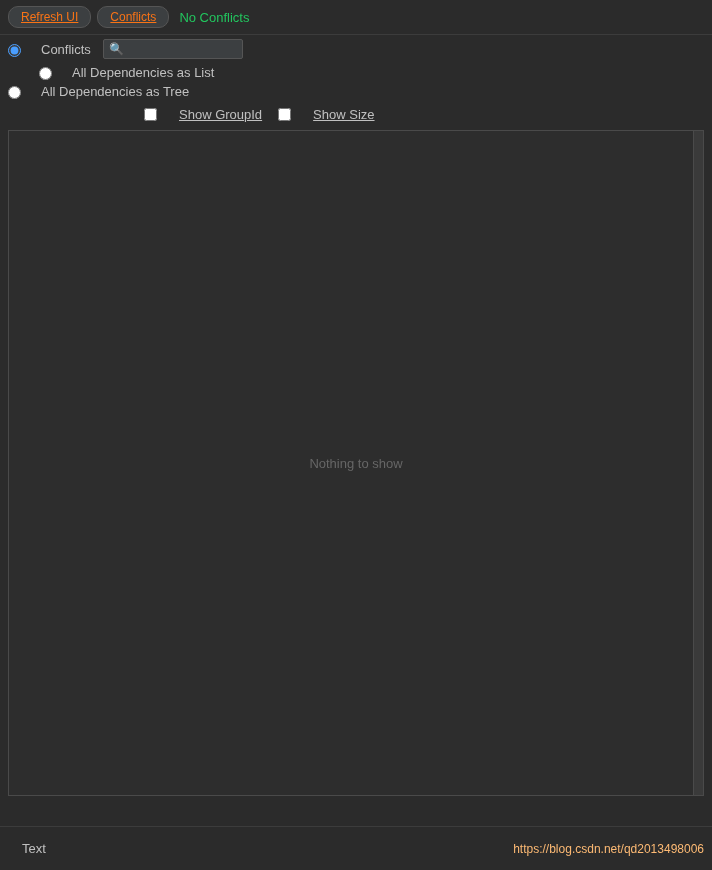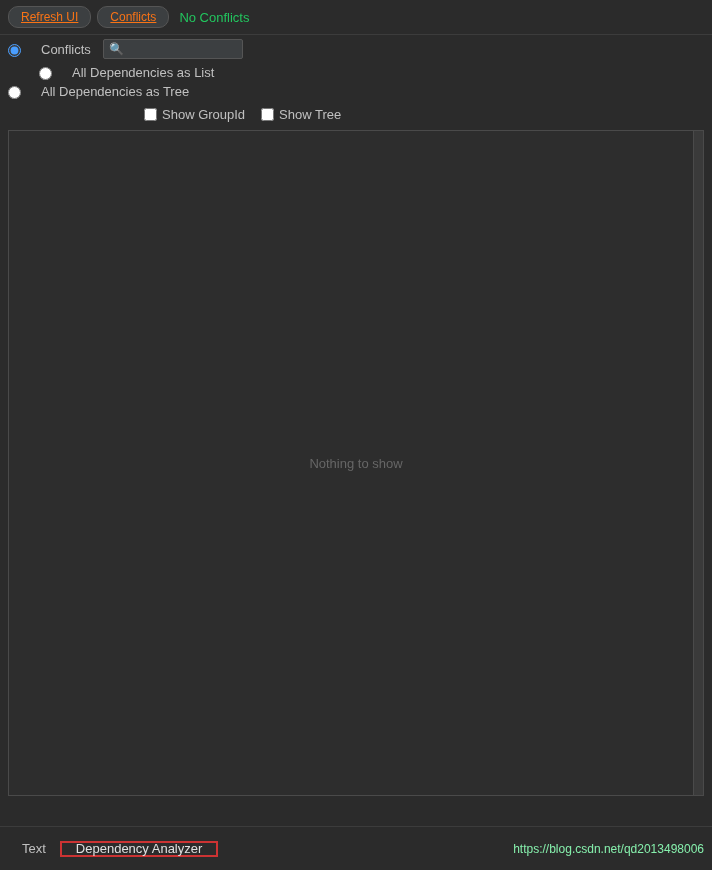--- a/index.html
+++ b/index.html
@@ -91,22 +91,23 @@
       display: flex;
       align-items: center;
       padding: 4px 8px 6px 8px;
       gap: 16px;
       background-color: #2b2b2b;
     }
 
     .checkbox-item {
       display: flex;
       align-items: center;
-      gap: 5px;
-      cursor: pointer;
+      gap: 22px;
+      cursor: pointer;
+      text-decoration: underline;
     }
 
     .checkbox-item input[type="checkbox"] {
       accent-color: #4a9eff;
       cursor: pointer;
     }
 
     .checkbox-label {
       color: #c0c0c0;
       font-size: 13px;
@@ -164,21 +165,21 @@
 
     .bottom-tab.active {
       border: 2px solid #cc3333;
       color: #e0e0e0;
       margin: 4px 0;
     }
 
     .bottom-url {
       margin-left: auto;
       font-size: 12px;
-      color: #86efac;
+      color: #fdba74;
     }
 
     .radio-and-search {
       display: flex;
       align-items: center;
       gap: 12px;
       padding: 4px 8px;
     }
   </style>
 </head>
@@ -216,26 +217,25 @@
 </div>
 
 <div class="options-row">
   <div style="width: 120px;"></div>
   <div class="checkbox-item">
     <input type="checkbox" id="show-groupid" style="">
     <label class="checkbox-label" for="show-groupid">Show GroupId</label>
   </div>
   <div class="checkbox-item">
     <input type="checkbox" id="show-size" style="">
-    <label class="checkbox-label" for="show-size">Show Tree</label>
+    <label class="checkbox-label" for="show-size">Show Size</label>
   </div>
 </div>
 
 <div class="main-content">
   <span class="nothing-to-show">Nothing to show</span>
   <div class="scrollbar-track"></div>
 </div>
 
 <div class="bottom-bar">
   <div class="bottom-tab">Text</div>
-  <div class="bottom-tab active">Dependency Analyzer</div>
   <span class="bottom-url">https://blog.csdn.net/qd2013498006</span>
 </div>
 
 </body></html>

